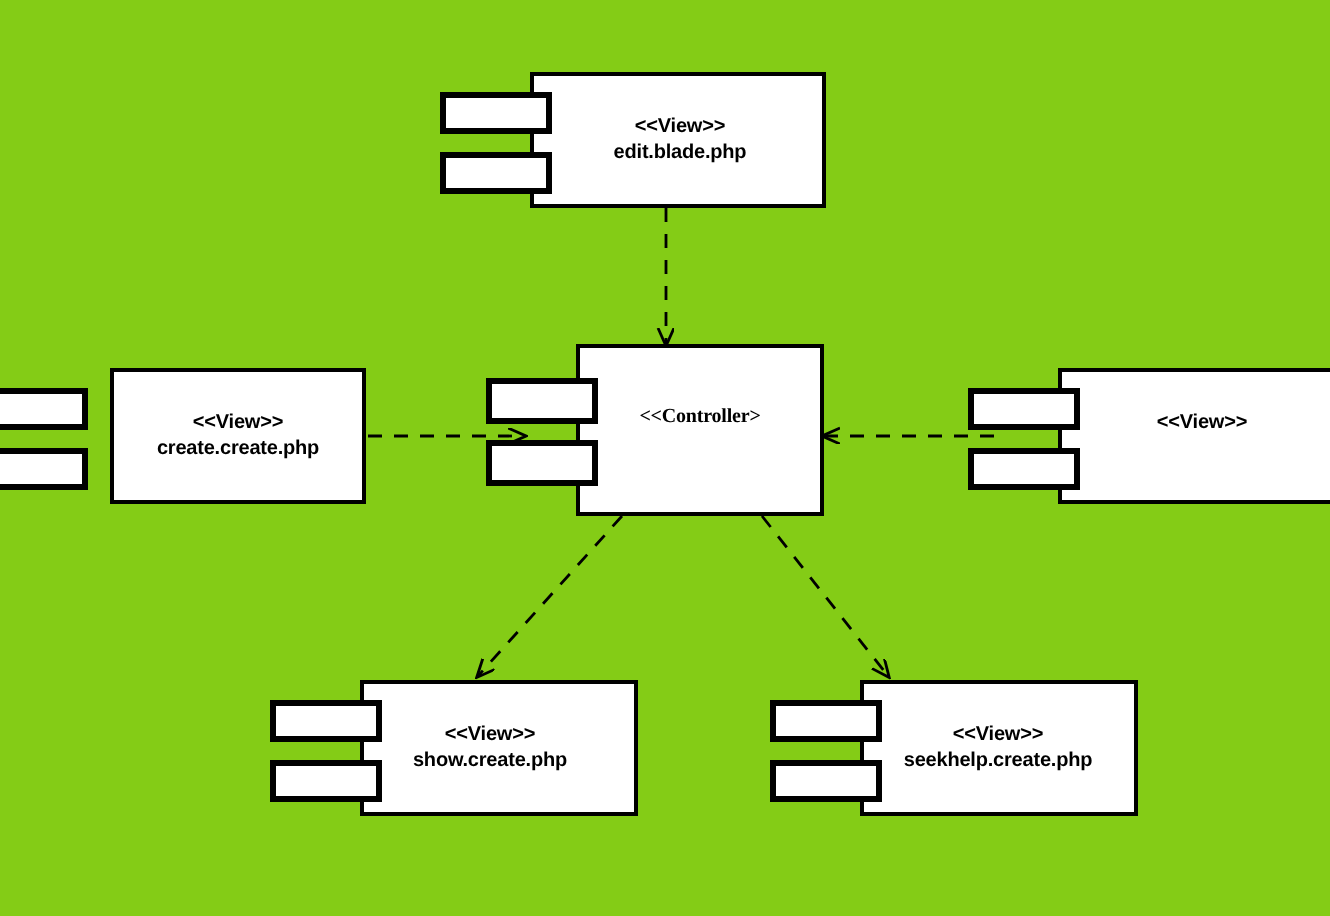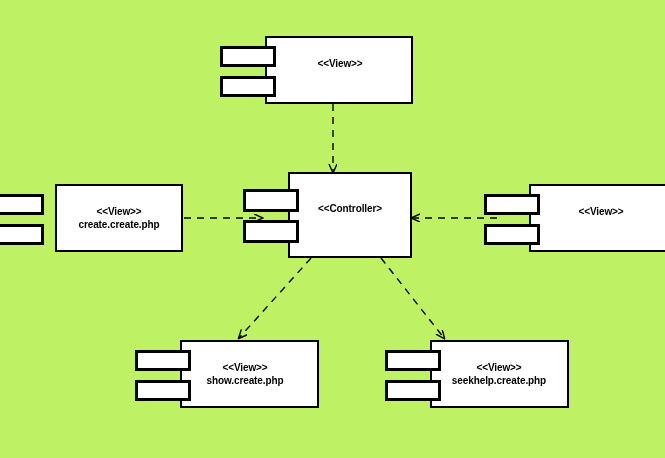--- a/index.html
+++ b/index.html
@@ -4,21 +4,21 @@
 <style>
   html, body {
     margin: 0;
     padding: 0;
     background: #ffffff;
   }
   #canvas {
     position: relative;
     width: 665px;
     height: 458px;
-    background: #bef264;
+    background: #84cc16;
     overflow: hidden;
     font-family: "Liberation Sans", sans-serif;
   }
   #edges {
     position: absolute;
     left: 0;
     top: 0;
     width: 665px;
     height: 458px;
     pointer-events: none;
@@ -77,38 +77,39 @@
 
     <line x1="381" y1="258" x2="444" y2="338" stroke="#000000" stroke-width="1.4" stroke-dasharray="7,6" marker-end="url(#openArrow)"></line>
   </svg>
 
   <div class="component">
     <div class="comp-body" style="left:265px; top:36px; width:148px; height:68px;"></div>
     <div class="comp-port" style="left:220px; top:46px; width:56px; height:21px;"></div>
     <div class="comp-port" style="left:220px; top:76px; width:56px; height:21px;"></div>
     <div class="comp-label" style="left:276px; top:57px; width:128px;">
       <span class="stereotype">&lt;&lt;View&gt;&gt;</span>
+      <span class="name">edit.blade.php</span>
     </div>
   </div>
 
   <div class="component">
     <div class="comp-body" style="left:55px; top:184px; width:128px; height:68px;"></div>
     <div class="comp-port" style="left:-12px; top:194px; width:56px; height:21px;"></div>
     <div class="comp-port" style="left:-12px; top:224px; width:56px; height:21px;"></div>
     <div class="comp-label" style="left:56px; top:205px; width:126px;">
       <span class="stereotype">&lt;&lt;View&gt;&gt;</span>
       <span class="name">create.create.php</span>
     </div>
   </div>
 
   <div class="component">
     <div class="comp-body" style="left:288px; top:172px; width:124px; height:86px;"></div>
     <div class="comp-port" style="left:243px; top:189px; width:56px; height:23px;"></div>
     <div class="comp-port" style="left:243px; top:220px; width:56px; height:23px;"></div>
-    <div class="comp-label" style="left:283px; top:202px; width:134px;">
+    <div class="comp-label" style="left:283px; top:202px; width:134px;font-family:Liberation Serif, serif;">
       <span class="stereotype">&lt;&lt;Controller&gt;</span>
     </div>
   </div>
 
   <div class="component">
     <div class="comp-body" style="left:529px; top:184px; width:148px; height:68px;"></div>
     <div class="comp-port" style="left:484px; top:194px; width:56px; height:21px;"></div>
     <div class="comp-port" style="left:484px; top:224px; width:56px; height:21px;"></div>
     <div class="comp-label" style="left:538px; top:205px; width:126px;">
       <span class="stereotype">&lt;&lt;View&gt;&gt;</span>

